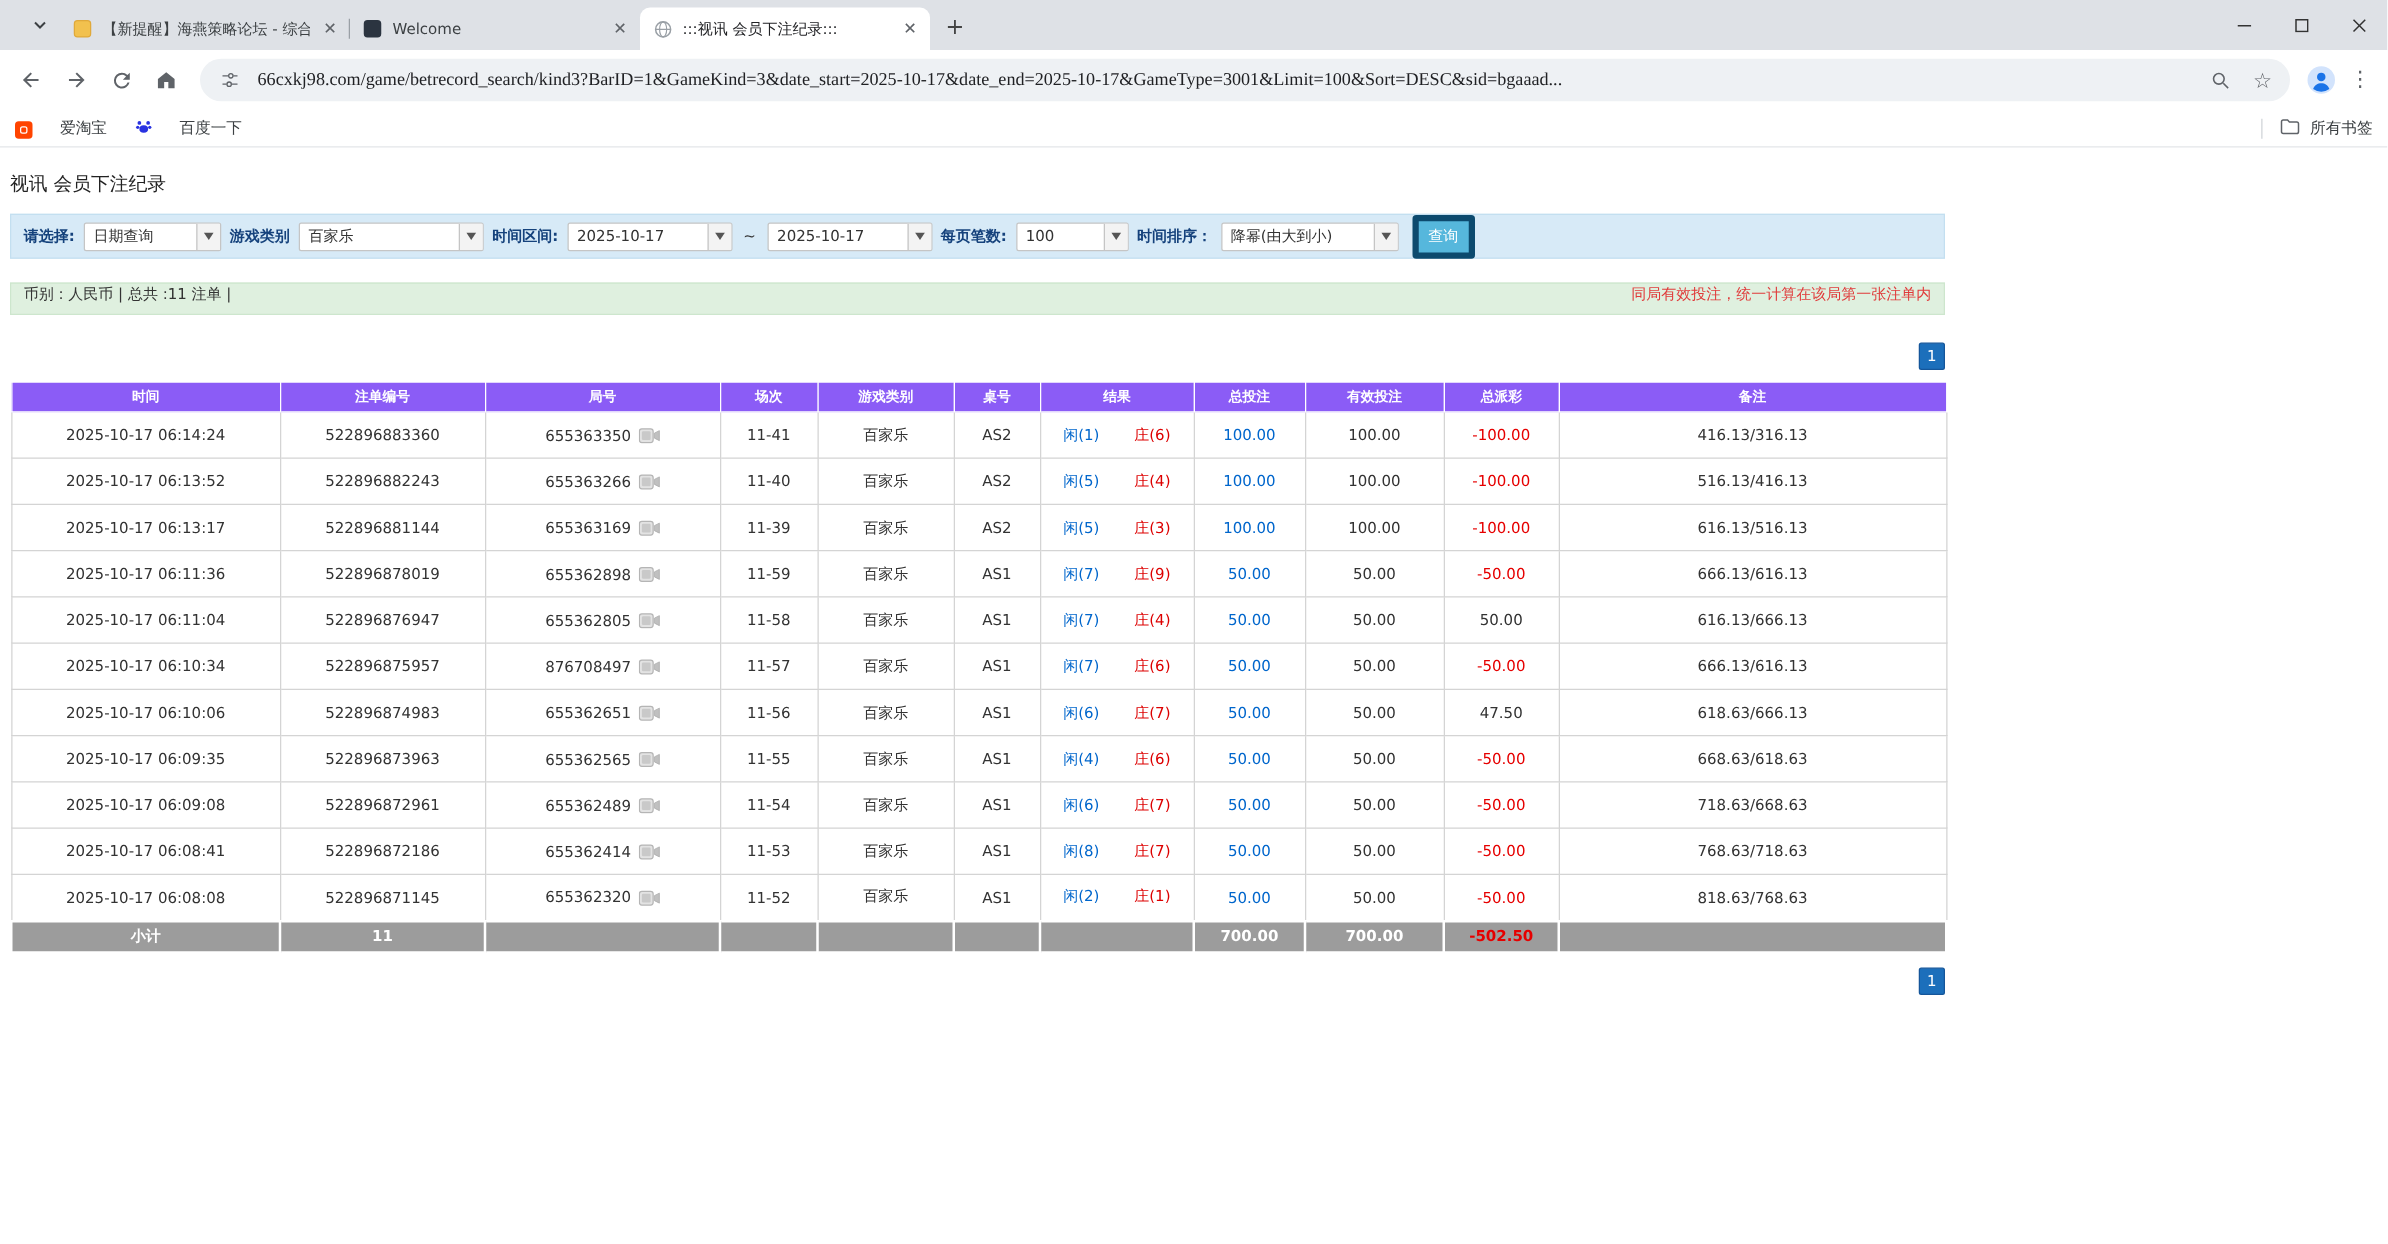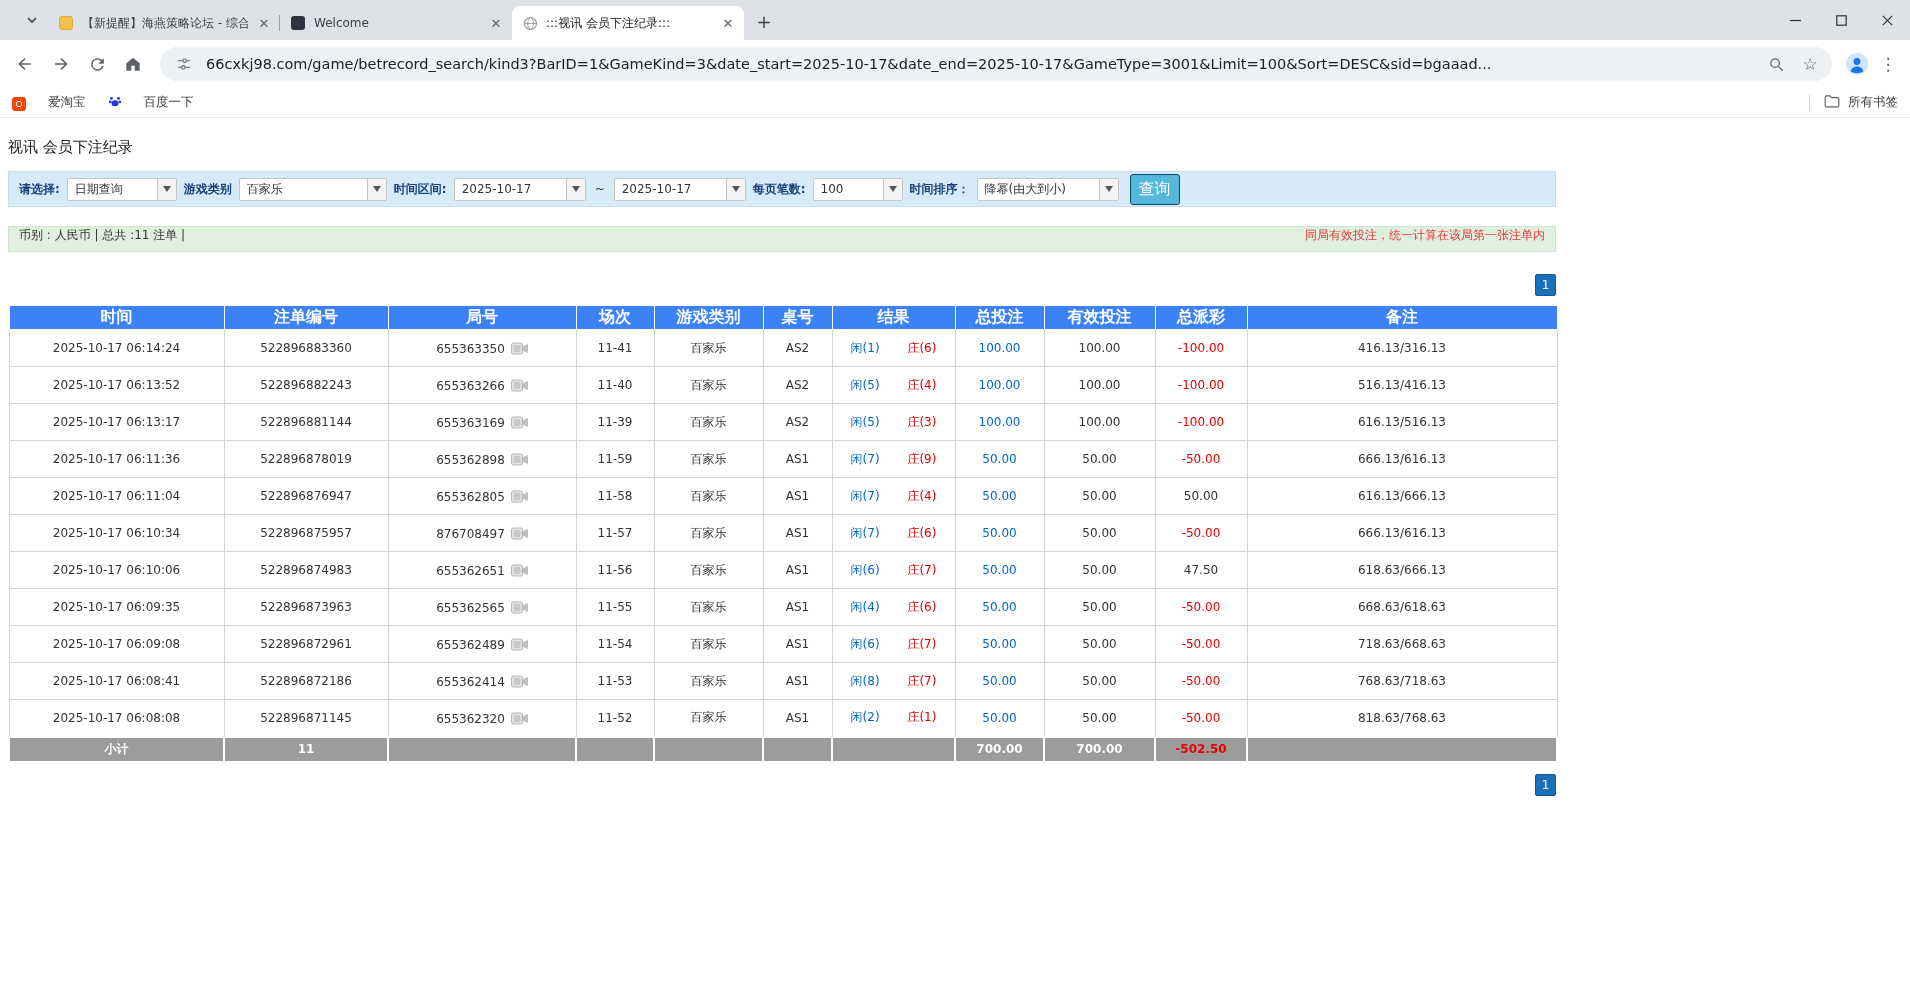--- a/index.html
+++ b/index.html
@@ -19,21 +19,21 @@
   .favicon { width:16px; height:16px; flex:none; display:flex; align-items:center; justify-content:center; }
   .fav-sq1 { width:14px; height:14px; border-radius:3px; background:#f2c14e; border:1px solid #e0a93a; }
   .fav-sq2 { width:14px; height:14px; border-radius:3px; background:#2b3440; }
   .new-tab { width:28px; height:28px; margin:0 0 5px 6px; display:flex; align-items:center; justify-content:center;
     font-size:18px; color:#444; cursor:pointer; }
   .window-controls { margin-left:auto; display:flex; align-self:stretch; }
   .win-btn { width:46px; height:40px; display:flex; align-items:center; justify-content:center; font-size:14px; color:#333; cursor:pointer; }
 
   .nav-bar { height:48px; background:#fff; display:flex; align-items:center; padding:0 10px; gap:6px; }
   .nav-icon { width:30px; height:30px; display:flex; align-items:center; justify-content:center; border-radius:50%; cursor:pointer; }
-  .omnibox { flex:1; height:34px; background:#eef1f4; border-radius:17px; display:flex; align-items:center; padding:0 10px 0 12px; gap:10px; margin:0 6px; }
+  .omnibox { flex:1; height:34px; background:#eef1f4; border-radius:17px; display:flex; align-items:center; padding:0 10px 0 12px; gap:10px; margin:0 6px;font-family:Liberation Serif, serif; }
   .omnibox-url { flex:1; font-size:14.5px; color:#202124; white-space:nowrap; overflow:hidden; }
   .omni-icon { display:flex; align-items:center; justify-content:center; width:24px; height:24px; cursor:pointer; color:#5f6368; font-size:17px; }
   .avatar { width:26px; height:26px; border-radius:50%; display:flex; align-items:center; justify-content:center; cursor:pointer; }
   .kebab { width:24px; font-size:17px; color:#5f6368; text-align:center; cursor:pointer; }
 
   .bookmarks-bar { height:30px; background:#fff; display:flex; align-items:center; padding:0 12px; gap:22px;
     font-size:12.5px; color:#3c4043; border-bottom:1px solid #e4e6e9; }
   .bm-item { display:flex; align-items:flex-end; gap:22px; cursor:pointer; }
   .bm-right { margin-left:auto; display:flex; align-items:center; gap:8px; }
   .bm-divider { width:1px; height:16px; background:#d0d3d8; margin-right:6px; }
@@ -45,33 +45,33 @@
   .page-title { font-size:15px; font-weight:400; color:#222; margin:20px 0 14px 0; }
 
   .filter-bar { background:#d7eaf7; border:1px solid #c3dff0; height:36px; display:flex; align-items:center; padding:0 10px; gap:7px; font-size:12px; }
   .filter-label { color:#15427c; font-weight:bold; white-space:nowrap; }
   .combo { background:#fff; border:1px solid #c5c5c5; height:23px; display:flex; align-items:stretch; border-radius:2px; }
   .combo-text { padding:0 7px; font-size:12px; color:#333; display:flex; align-items:center; flex:1; white-space:nowrap; overflow:hidden; }
   .combo-btn { width:19px; border-left:1px solid #c5c5c5; background:#f3f3f3; display:flex; align-items:center; justify-content:center; cursor:pointer; }
   .combo-btn svg { display:block; }
   .w110{width:110px}.w148{width:148px}.w132{width:132px}.w90{width:90px}.w142{width:142px}
   .tilde { color:#333; padding:0 2px; }
-  .btn-search { background:#56b7dc; border:1px solid #0c4a6e; color:#fff; font-size:16px; padding:4px 8px; border-radius:3px; cursor:pointer; margin-left:4px; }
+  .btn-search { background:#56b7dc; border:5px solid #0c4a6e; color:#fff; font-size:12px; padding:4px 8px; border-radius:3px; cursor:pointer; margin-left:4px; }
 
   .info-bar { background:#dff0df; border:1px solid #cde6cd; height:26px; margin-top:19px; display:flex;
     align-items:flex-start; justify-content:space-between; padding:0 10px; font-size:12px; color:#333; }
   .info-right { color:#e03a3a; }
 
   .pagination-row { display:flex; justify-content:flex-end; margin-top:22px; }
   .pagination-row.bottom { margin-top:11px; }
   .page-btn { min-width:21px; height:22px; background:#1c6fbb; border:1px solid #15569a; color:#fff; font-size:12px;
     display:flex; align-items:center; justify-content:center; border-radius:2px; cursor:pointer; }
 
   table.bet-table { width:1548px; border-collapse:collapse; table-layout:fixed; font-size:12px; margin-top:9px; }
-  .bet-table thead th { background:#3b82f6; color:#fff; font-weight:bold; height:24px; border:1px solid #fff; font-size:16px; }
+  .bet-table thead th { background:#8b5cf6; color:#fff; font-weight:bold; height:24px; border:1px solid #fff; font-size:11px; }
   .bet-table tbody td { height:37px; border:1px solid #d4d4d4; text-align:center; color:#333; background:#fff; }
   .round-num { vertical-align:middle; }
   .video-icon { display:inline-flex; vertical-align:middle; margin-left:6px; cursor:pointer; }
   .res-player { color:#0066cc; }
   .res-banker { color:#dd0000;margin-left:24px; }
   a.bet-link { color:#0066cc; text-decoration:none; cursor:pointer; }
   .neg { color:#e60000; }
   .bet-table tfoot td { height:25px; background:#9c9c9c; color:#fff; font-weight:bold; text-align:center; border:2px solid #fff; font-size:12px; }
   .bet-table tfoot td.neg { color:#e60000; }
 </style>

